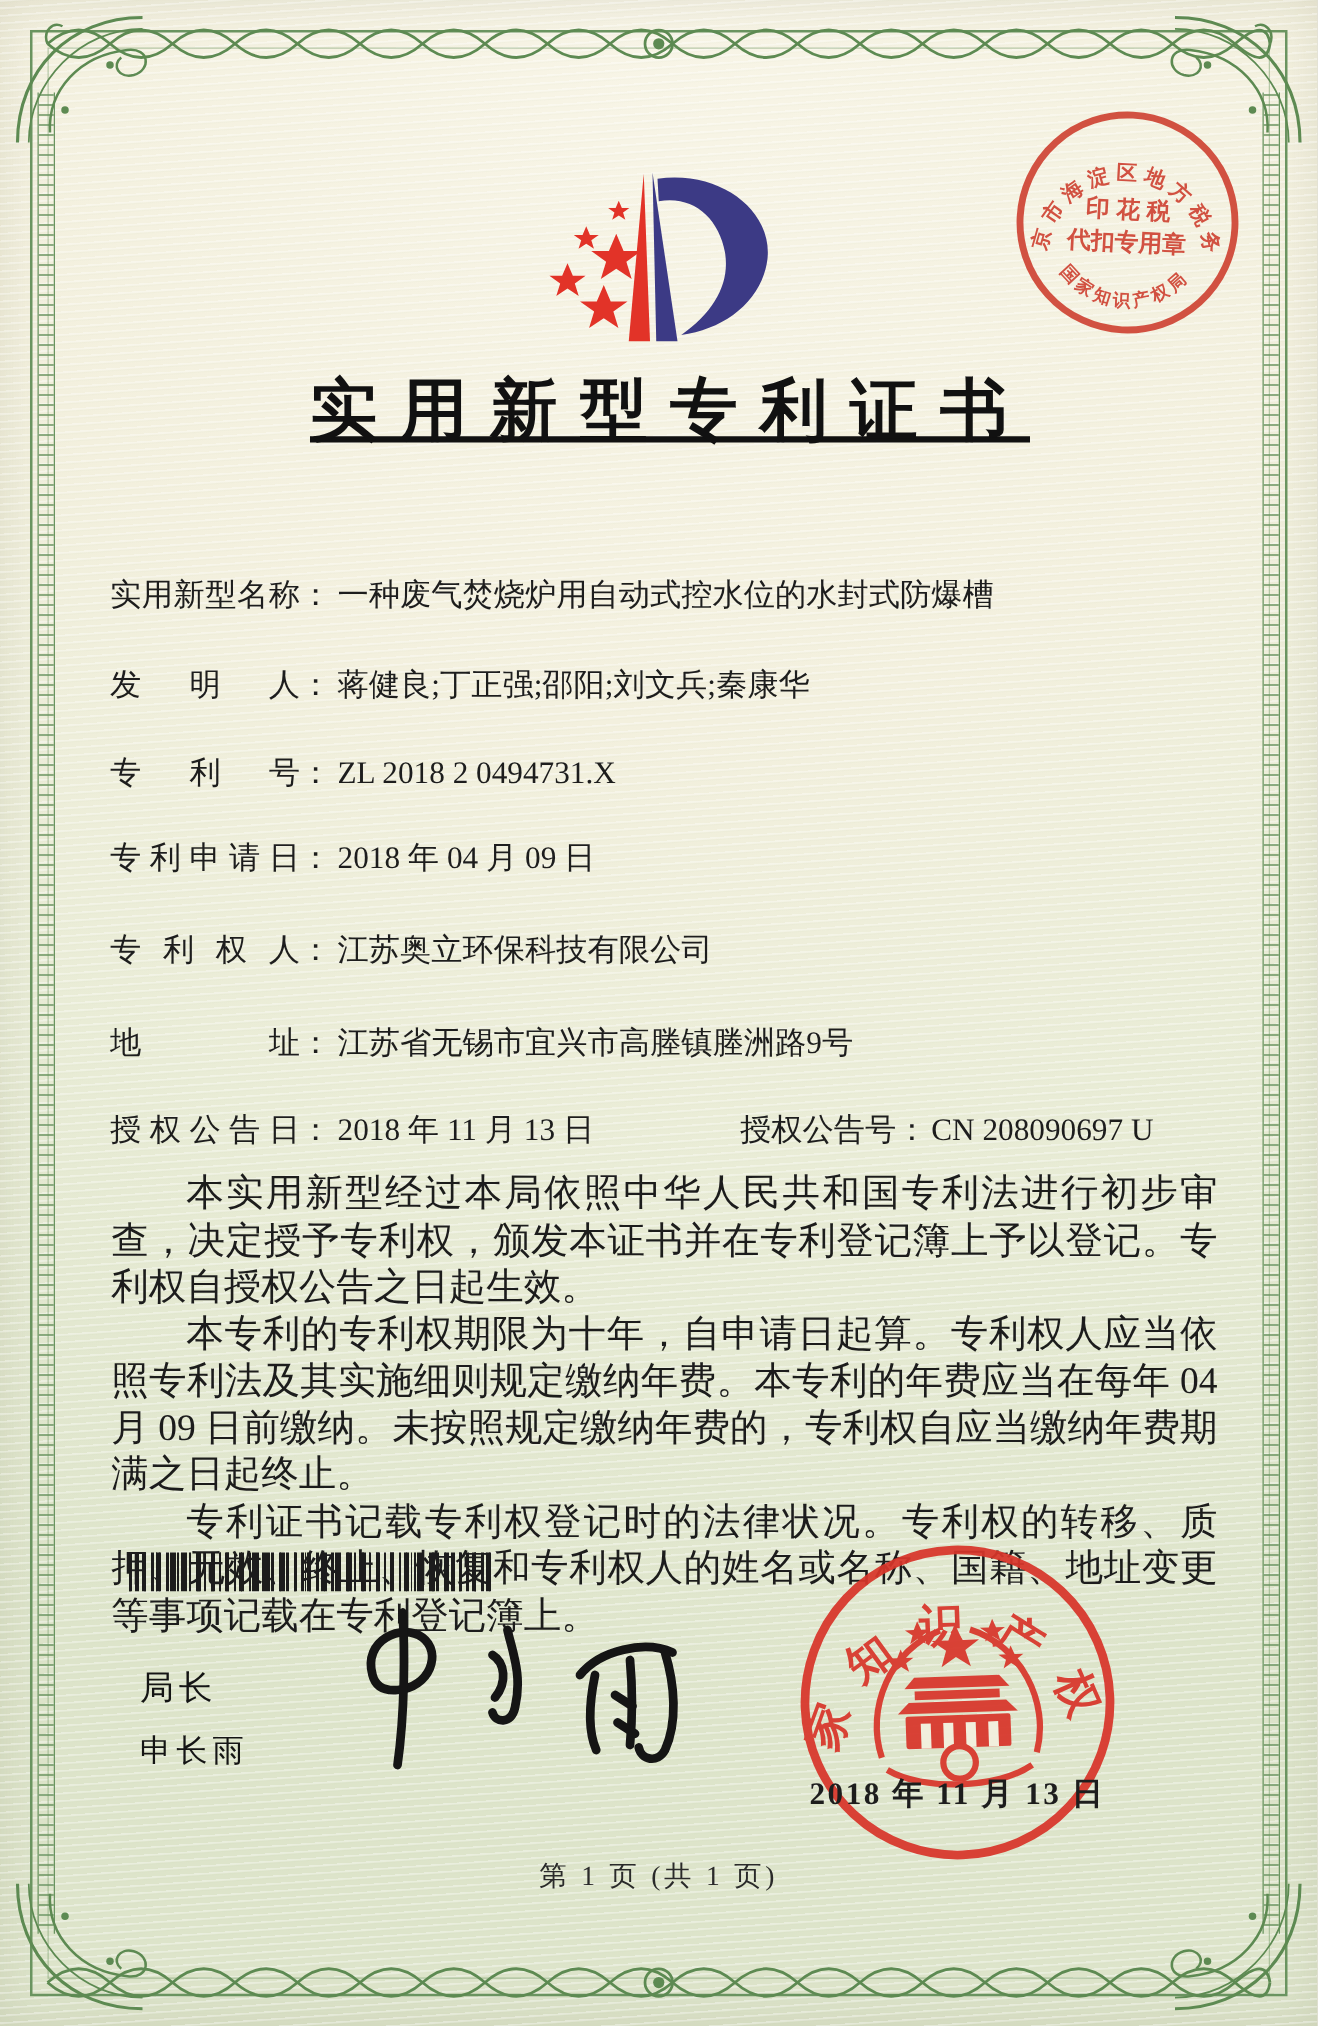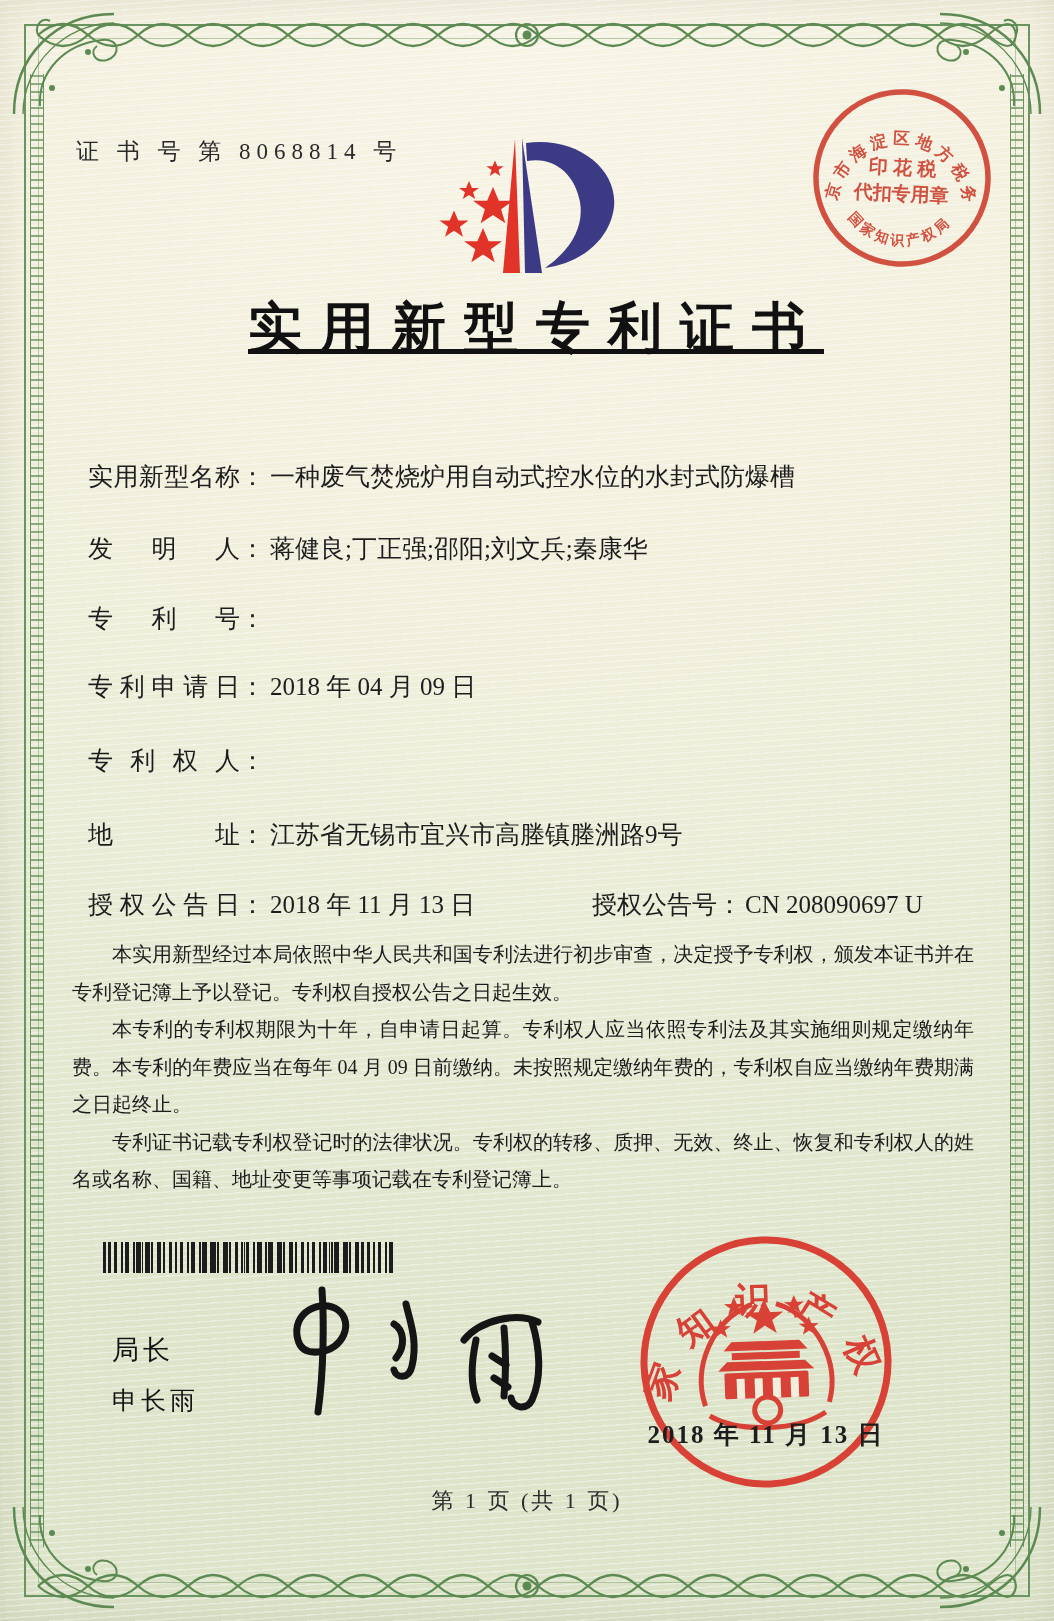--- a/index.html
+++ b/index.html
@@ -32,21 +32,21 @@
     font-size:54px;font-weight:700;letter-spacing:18px;text-indent:18px;color:#111;text-decoration:underline;}
   
   .frow{position:absolute;left:88px;right:84px;display:flex;align-items:flex-start;
     font-size:25px;line-height:34px;color:#1d1d1d;}
   .flabel{display:inline-block;width:152px;min-width:152px;text-align:justify;text-align-last:justify;}
   .fcolon{display:inline-block;width:30px;}
   .fvalue{flex:1;}
   .grant-right{position:absolute;left:592px;display:flex;font-size:25px;line-height:34px;color:#1d1d1d;}
   .grant-right .fcolon{width:28px;}
   
-  .body-text{position:absolute;left:72px;right:80px;top:936px;font-size:20px;
+  .body-text{position:absolute;left:89px;right:80px;top:936px;font-size:30px;
     line-height:37.5px;text-align:justify;color:#1c1c1c;}
   .body-text p{margin:0;text-indent:2em;}
   
   .barcode{position:absolute;left:103px;top:1242px;width:292px;height:31px;
     background:
       repeating-linear-gradient(90deg,#1c1c1c 0 2px,transparent 2px 6px),
       repeating-linear-gradient(90deg,#1c1c1c 0 3px,transparent 3px 11px),
       repeating-linear-gradient(90deg,transparent 0 5px,#1c1c1c 5px 6px,transparent 6px 17px);}
   .sig-title{position:absolute;left:112px;top:1332px;font-size:27px;letter-spacing:4px;
     font-family:"Liberation Sans","DejaVu Sans",sans-serif;color:#141414;}
@@ -119,21 +119,20 @@
   <svg class="corner c-br" viewBox="0 0 112 112">
     <g stroke="#5d8a52" fill="none">
       <path d="M6,106 C6,48 48,6 106,6" stroke-width="2.5"></path>
       <path d="M15,106 C15,57 57,15 106,15" stroke-width="1.4"></path>
       <path d="M32,98 C30,64 56,36 94,32 C112,30 113,48 99,52 C87,55 81,44 89,38" stroke-width="2"></path>
       <circle cx="44" cy="80" r="3" fill="#5d8a52" stroke="none"></circle>
       <circle cx="80" cy="44" r="3" fill="#5d8a52" stroke="none"></circle>
     </g>
   </svg>
 
-  <div class="cert-no">证 书 号 第 8068814 号</div>
 
   <svg class="tax-stamp" viewBox="0 0 220 220">
     <g transform="translate(110,110)" fill="#cf4434">
       <circle r="86" fill="none" stroke="#cf4434" stroke-width="5.5"></circle>
       <defs>
         <path id="taxTop" d="M -64,30 A 64,64 0 1,1 64,30"></path>
         <path id="taxBot" d="M -56,36 A 66,66 0 0,0 56,36"></path>
       </defs>
       <text font-size="16.5" letter-spacing="5" font-weight="700" text-anchor="middle">
         <textPath href="#taxTop" startOffset="50%">北京市海淀区地方税务局</textPath>
@@ -172,29 +171,31 @@
       <span class="fvalue">一种废气焚烧炉用自动式控水位的水封式防爆槽</span>
   </div>
   <div class="frow" style="top:532px">
     <span class="flabel">发明人</span>
       <span class="fcolon">：</span>
       <span class="fvalue">蒋健良;丁正强;邵阳;刘文兵;秦康华</span>
   </div>
   <div class="frow" style="top:602px">
     <span class="flabel">专利号</span>
       <span class="fcolon">：</span>
+      <span class="fvalue">ZL 2018 2 0494731.X</span>
   </div>
   <div class="frow" style="top:670px">
     <span class="flabel">专利申请日</span>
       <span class="fcolon">：</span>
       <span class="fvalue">2018 年 04 月 09 日</span>
   </div>
   <div class="frow" style="top:744px">
     <span class="flabel">专利权人</span>
       <span class="fcolon">：</span>
+      <span class="fvalue">江苏奥立环保科技有限公司</span>
   </div>
   <div class="frow" style="top:818px">
     <span class="flabel">地址</span>
       <span class="fcolon">：</span>
       <span class="fvalue">江苏省无锡市宜兴市高塍镇塍洲路9号</span>
   </div>
 
   <div class="frow" style="top:888px;right:auto">
     <span class="flabel">授权公告日</span>
       <span class="fcolon">：</span>

